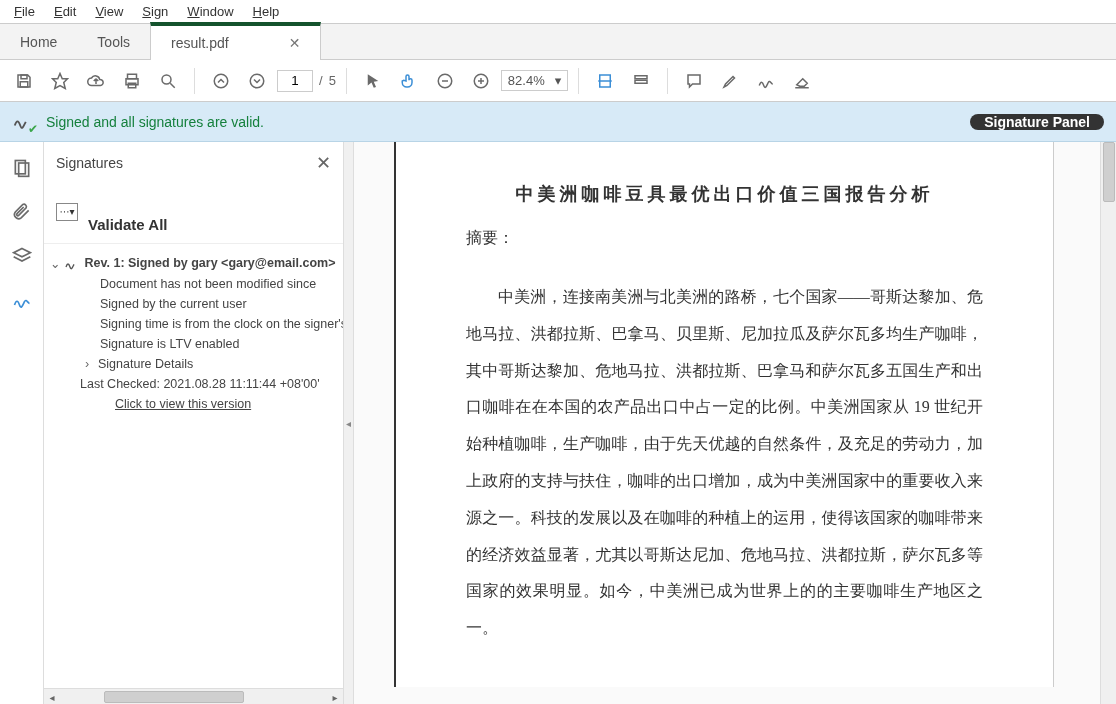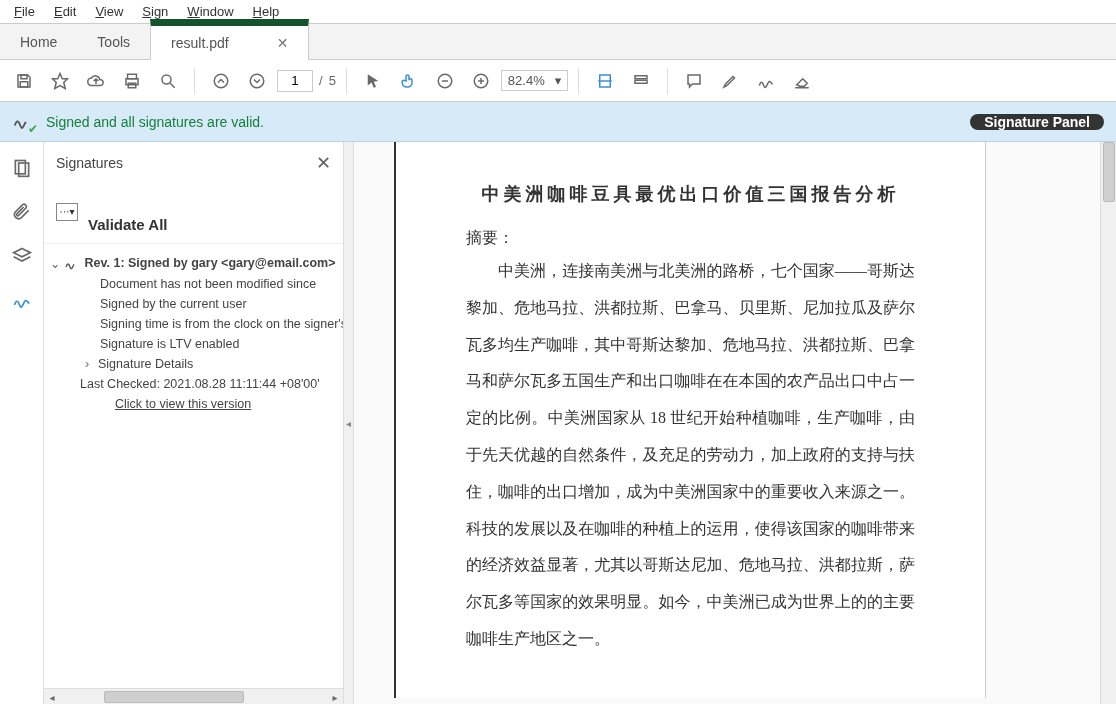--- a/index.html
+++ b/index.html
@@ -2,21 +2,21 @@
 <html><head>
 <meta charset="utf-8">
 <style>
 * { box-sizing: border-box; margin: 0; padding: 0; }
 body { font-family: "Segoe UI", Arial, sans-serif; font-size: 13px; color: #333; background: #fff; width: 1116px; height: 704px; overflow: hidden; display: flex; flex-direction: column; }
 .menubar { display: flex; gap: 3px; padding: 2px 6px; border-bottom: 1px solid #ccc; background: #fff; font-size: 13px; }
 .menubar span { padding: 2px 8px; cursor: default; }
 .menubar span u { text-decoration: underline; }
 .tabbar { display: flex; align-items: flex-end; background: #f3f3f3; border-bottom: 1px solid #ccc; height: 36px; }
 .tab { padding: 9px 20px; font-size: 14px; color: #555; cursor: default; }
-.tab.active { background: #fff; border-top: 7px solid #14532d; border-left: 1px solid #ccc; border-right: 1px solid #ccc; position: relative; top: 1px; display: flex; align-items: center; gap: 48px; }
+.tab.active { background: #fff; border-top: 4px solid #14532d; border-left: 1px solid #ccc; border-right: 1px solid #ccc; position: relative; top: 1px; display: flex; align-items: center; gap: 60px; }
 .tab .close { color: #777; font-size: 14px; }
 .toolbar { display: flex; align-items: center; height: 42px; border-bottom: 1px solid #ccc; background: #fff; padding: 0 8px; gap: 4px; }
 .tbtn { width: 32px; height: 32px; display: flex; align-items: center; justify-content: center; color: #6a6a6a; cursor: default; }
 .tbtn svg { width: 18px; height: 18px; }
 .tsep { width: 1px; height: 26px; background: #ddd; margin: 0 6px; }
 .pagebox { display: flex; align-items: center; gap: 6px; color: #666; font-size: 13px; }
 .pagebox input { width: 36px; height: 22px; text-align: center; border: 1px solid #ccc; }
 .zoombox { display: flex; align-items: center; gap: 2px; border: 1px solid #ccc; padding: 2px 6px; font-size: 13px; color: #555; }
 .sigbar { display: flex; align-items: center; justify-content: space-between; background: #d7eaf7; border-bottom: 1px solid #b8d4e6; height: 40px; padding: 0 12px; }
 .sigbar-left { display: flex; align-items: center; gap: 12px; }
@@ -36,23 +36,23 @@
 .chev { width: 14px; display: inline-flex; justify-content: center; color: #666; }
 .indent1 { padding-left: 30px; }
 .indent2 { padding-left: 50px; }
 .link { text-decoration: underline; cursor: default; margin-left: 35px; }
 .sigicon { width: 18px; display: inline-flex; }
 .panel-scrollbar-h { position: absolute; bottom: 0; left: 0; right: 0; height: 16px; background: #f0f0f0; border-top: 1px solid #ddd; }
 .panel-scrollbar-h .thumb { position: absolute; top: 2px; left: 60px; width: 140px; height: 12px; background: #cfcfcf; border: 1px solid #bbb; border-radius: 2px; }
 .panel-scrollbar-h .btn { position: absolute; top: 0; width: 16px; height: 16px; display: flex; align-items: center; justify-content: center; color: #666; font-size: 10px; }
 .collapse-handle { width: 10px; background: #f0f0f0; border-right: 1px solid #ddd; display: flex; align-items: center; justify-content: center; color: #888; font-size: 10px; }
 .doc-area { flex: 1; background: #fafafa; position: relative; overflow: hidden; }
-.page { position: absolute; top: 0; left: 40px; width: 592px; background: #fff; border-left: 2px solid #333; border-right: 1px solid #ccc; padding: 40px 70px 40px 70px; font-family: "SimSun", serif; }
+.page { position: absolute; top: 0; left: 40px; width: 660px; background: #fff; border-left: 2px solid #333; border-right: 1px solid #ccc; padding: 40px 70px 40px 70px; font-family: "SimSun", serif; }
 .doc-title { text-align: center; font-size: 18px; font-weight: 700; letter-spacing: 4px; margin-bottom: 22px; }
-.doc-abs { font-size: 16px; margin-bottom: 4px; }
+.doc-abs { font-size: 16px; margin-bottom: 30px; }
 .doc-body { font-size: 16px; line-height: 2.3; text-align: justify; text-indent: 2em; }
 .vscroll { position: absolute; right: 0; top: 0; bottom: 0; width: 16px; background: #f0f0f0; border-left: 1px solid #ddd; }
 .vscroll .thumb { position: absolute; top: 0; left: 2px; width: 12px; height: 60px; background: #cfcfcf; border: 1px solid #bbb; border-radius: 2px; }
 </style>
 </head>
 <body>
 
 <div class="menubar">
   <span><u>F</u>ile</span>
   <span><u>E</u>dit</span>
@@ -274,19 +274,19 @@
       <div class="btn" style="right:0">▸</div>
     </div>
   </div>
 
   <div class="collapse-handle">◂</div>
 
   <div class="doc-area">
     <div class="page">
       <div class="doc-title">中美洲咖啡豆具最优出口价值三国报告分析</div>
       <div class="doc-abs">摘要：</div>
-      <div class="doc-body">中美洲，连接南美洲与北美洲的路桥，七个国家——哥斯达黎加、危地马拉、洪都拉斯、巴拿马、贝里斯、尼加拉瓜及萨尔瓦多均生产咖啡，其中哥斯达黎加、危地马拉、洪都拉斯、巴拿马和萨尔瓦多五国生产和出口咖啡在在本国的农产品出口中占一定的比例。中美洲国家从 18 世纪开始种植咖啡，生产咖啡，由于先天优越的自然条件，及充足的劳动力，加上政府的支持与扶住，咖啡的出口增加，成为中美洲国家中的重要收入来源之一。科技的发展以及在咖啡的种植上的运用，使得该国家的咖啡带来的经济效益显著，尤其以哥斯达尼加、危地马拉、洪都拉斯，萨尔瓦多等国家的效果明显。如今，中美洲已成为世界上的的主要咖啡生产地区之一。</div>
+      <div class="doc-body">中美洲，连接南美洲与北美洲的路桥，七个国家——哥斯达黎加、危地马拉、洪都拉斯、巴拿马、贝里斯、尼加拉瓜及萨尔瓦多均生产咖啡，其中哥斯达黎加、危地马拉、洪都拉斯、巴拿马和萨尔瓦多五国生产和出口咖啡在在本国的农产品出口中占一定的比例。中美洲国家从 19 世纪开始种植咖啡，生产咖啡，由于先天优越的自然条件，及充足的劳动力，加上政府的支持与扶住，咖啡的出口增加，成为中美洲国家中的重要收入来源之一。科技的发展以及在咖啡的种植上的运用，使得该国家的咖啡带来的经济效益显著，尤其以哥斯达尼加、危地马拉、洪都拉斯，萨尔瓦多等国家的效果明显。如今，中美洲已成为世界上的的主要咖啡生产地区之一。</div>
     </div>
     <div class="vscroll">
       <div class="thumb"></div>
     </div>
   </div>
 </div>
 
 </body></html>

